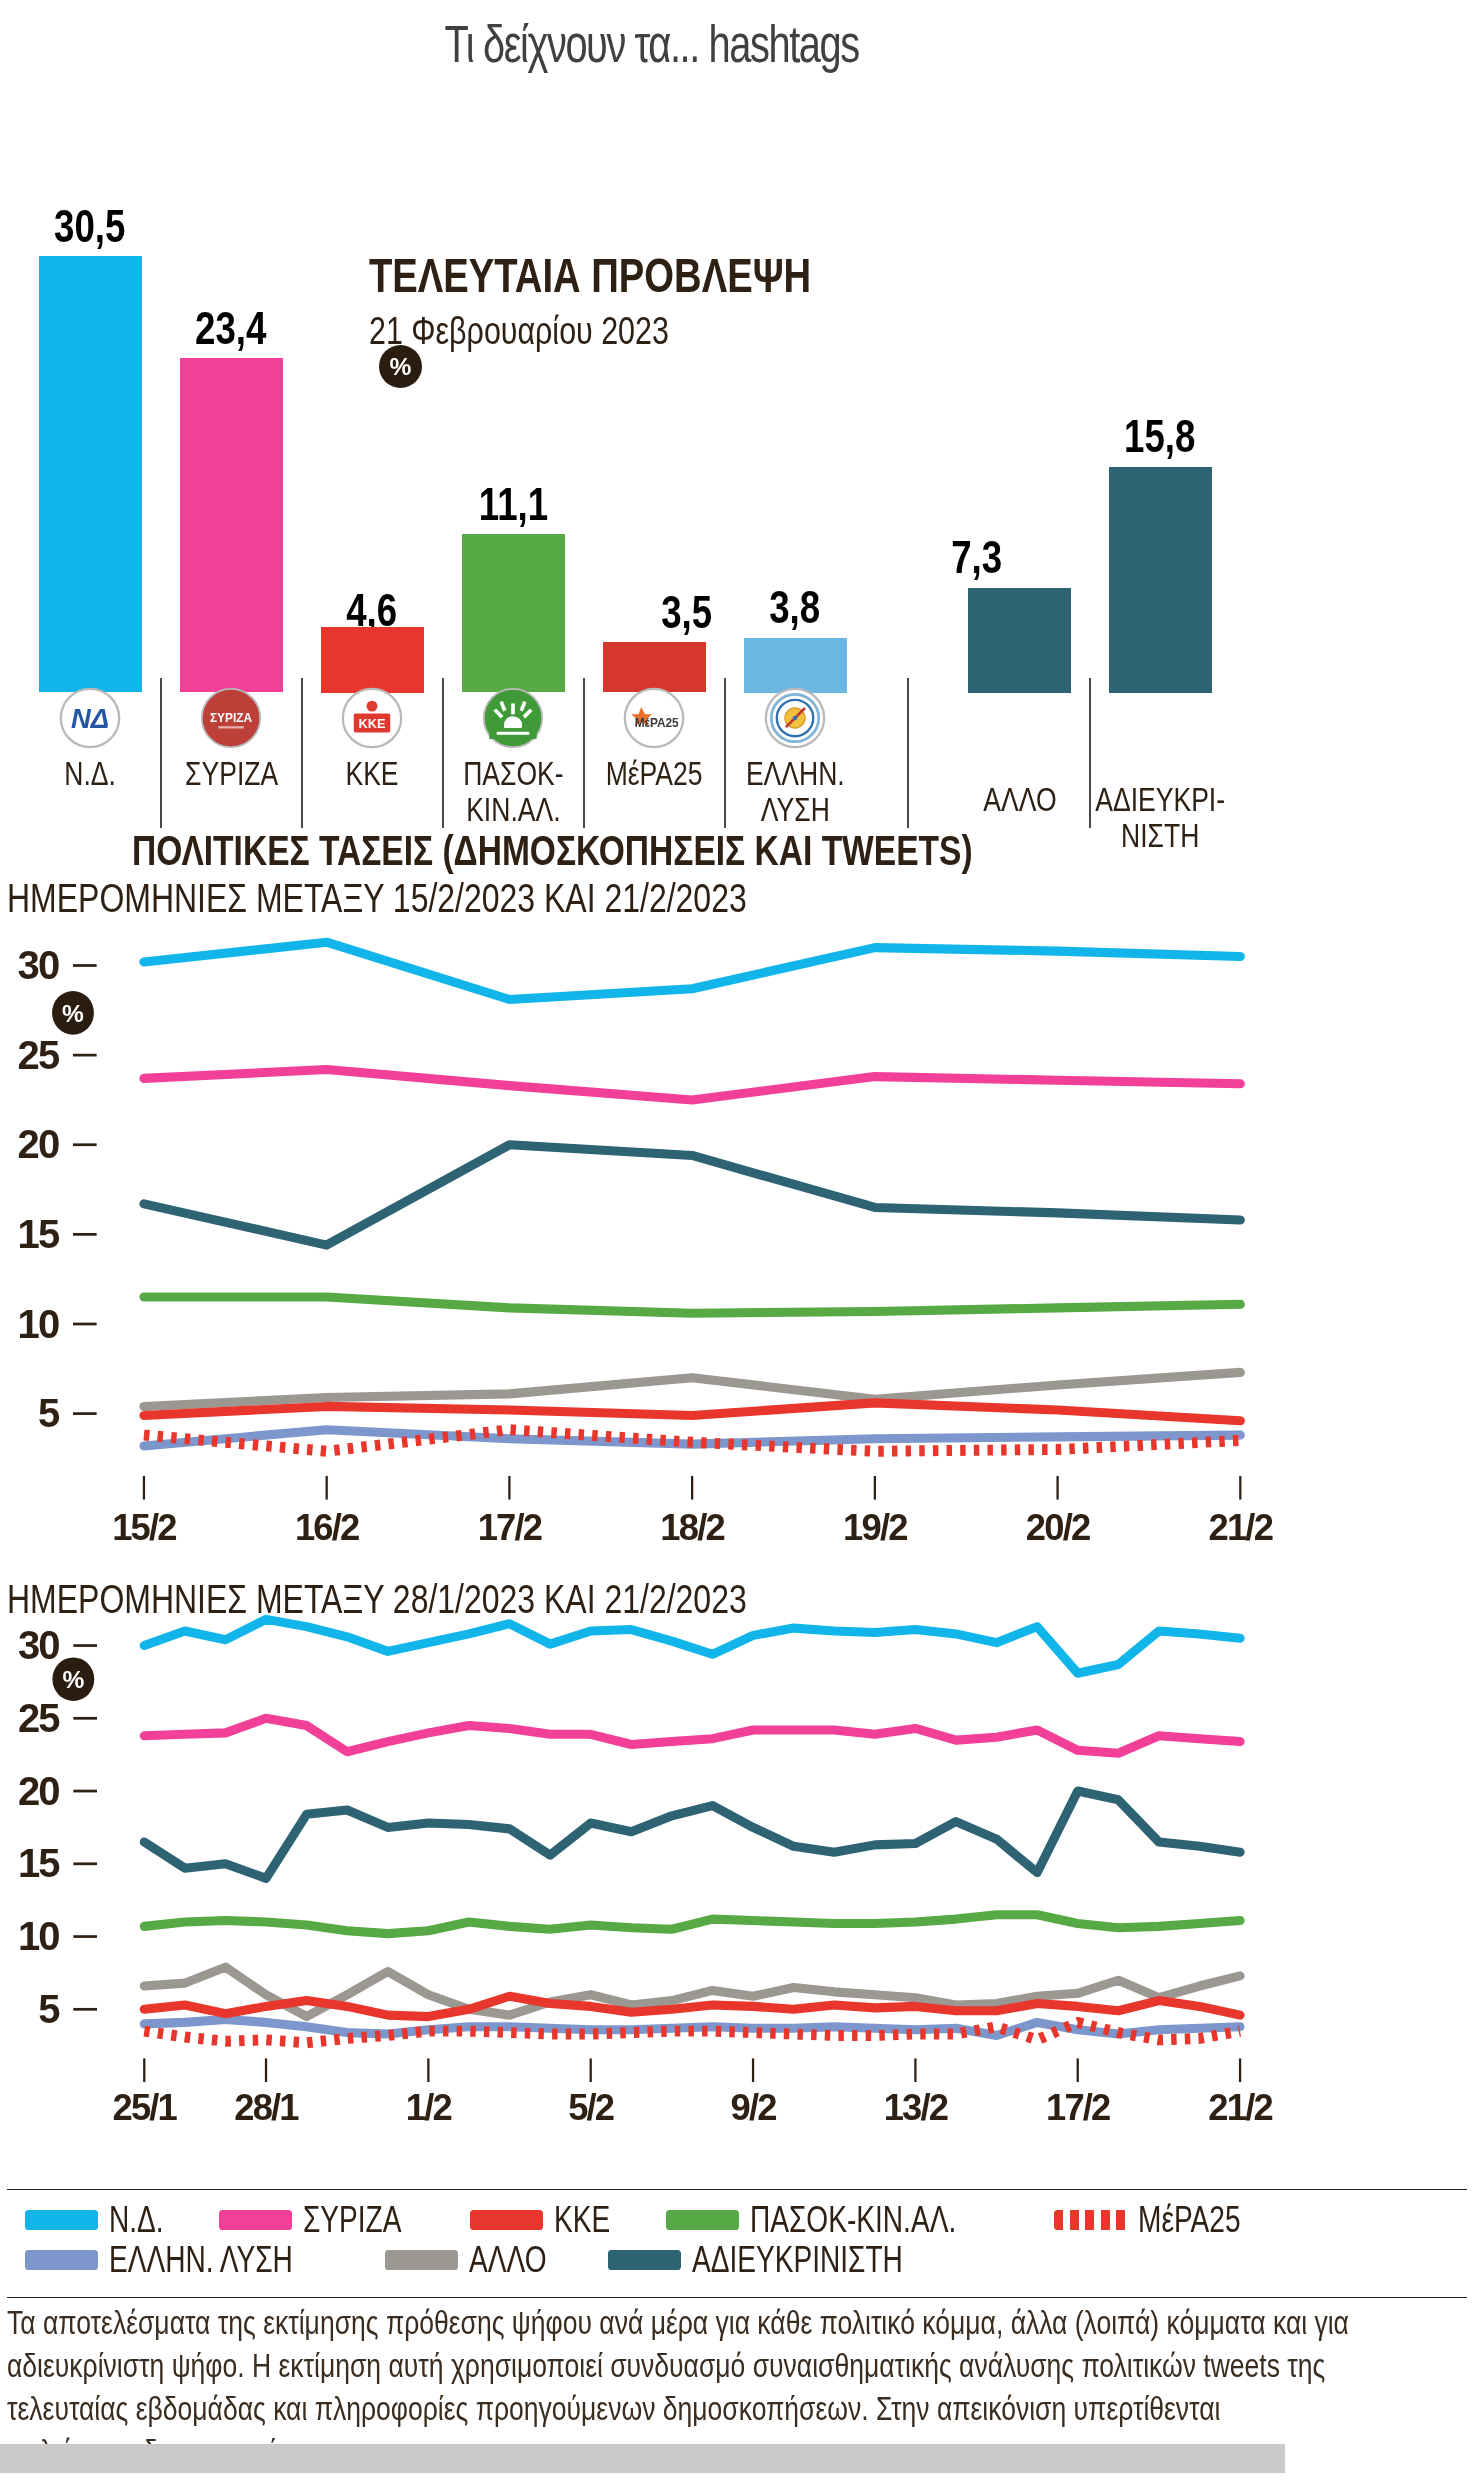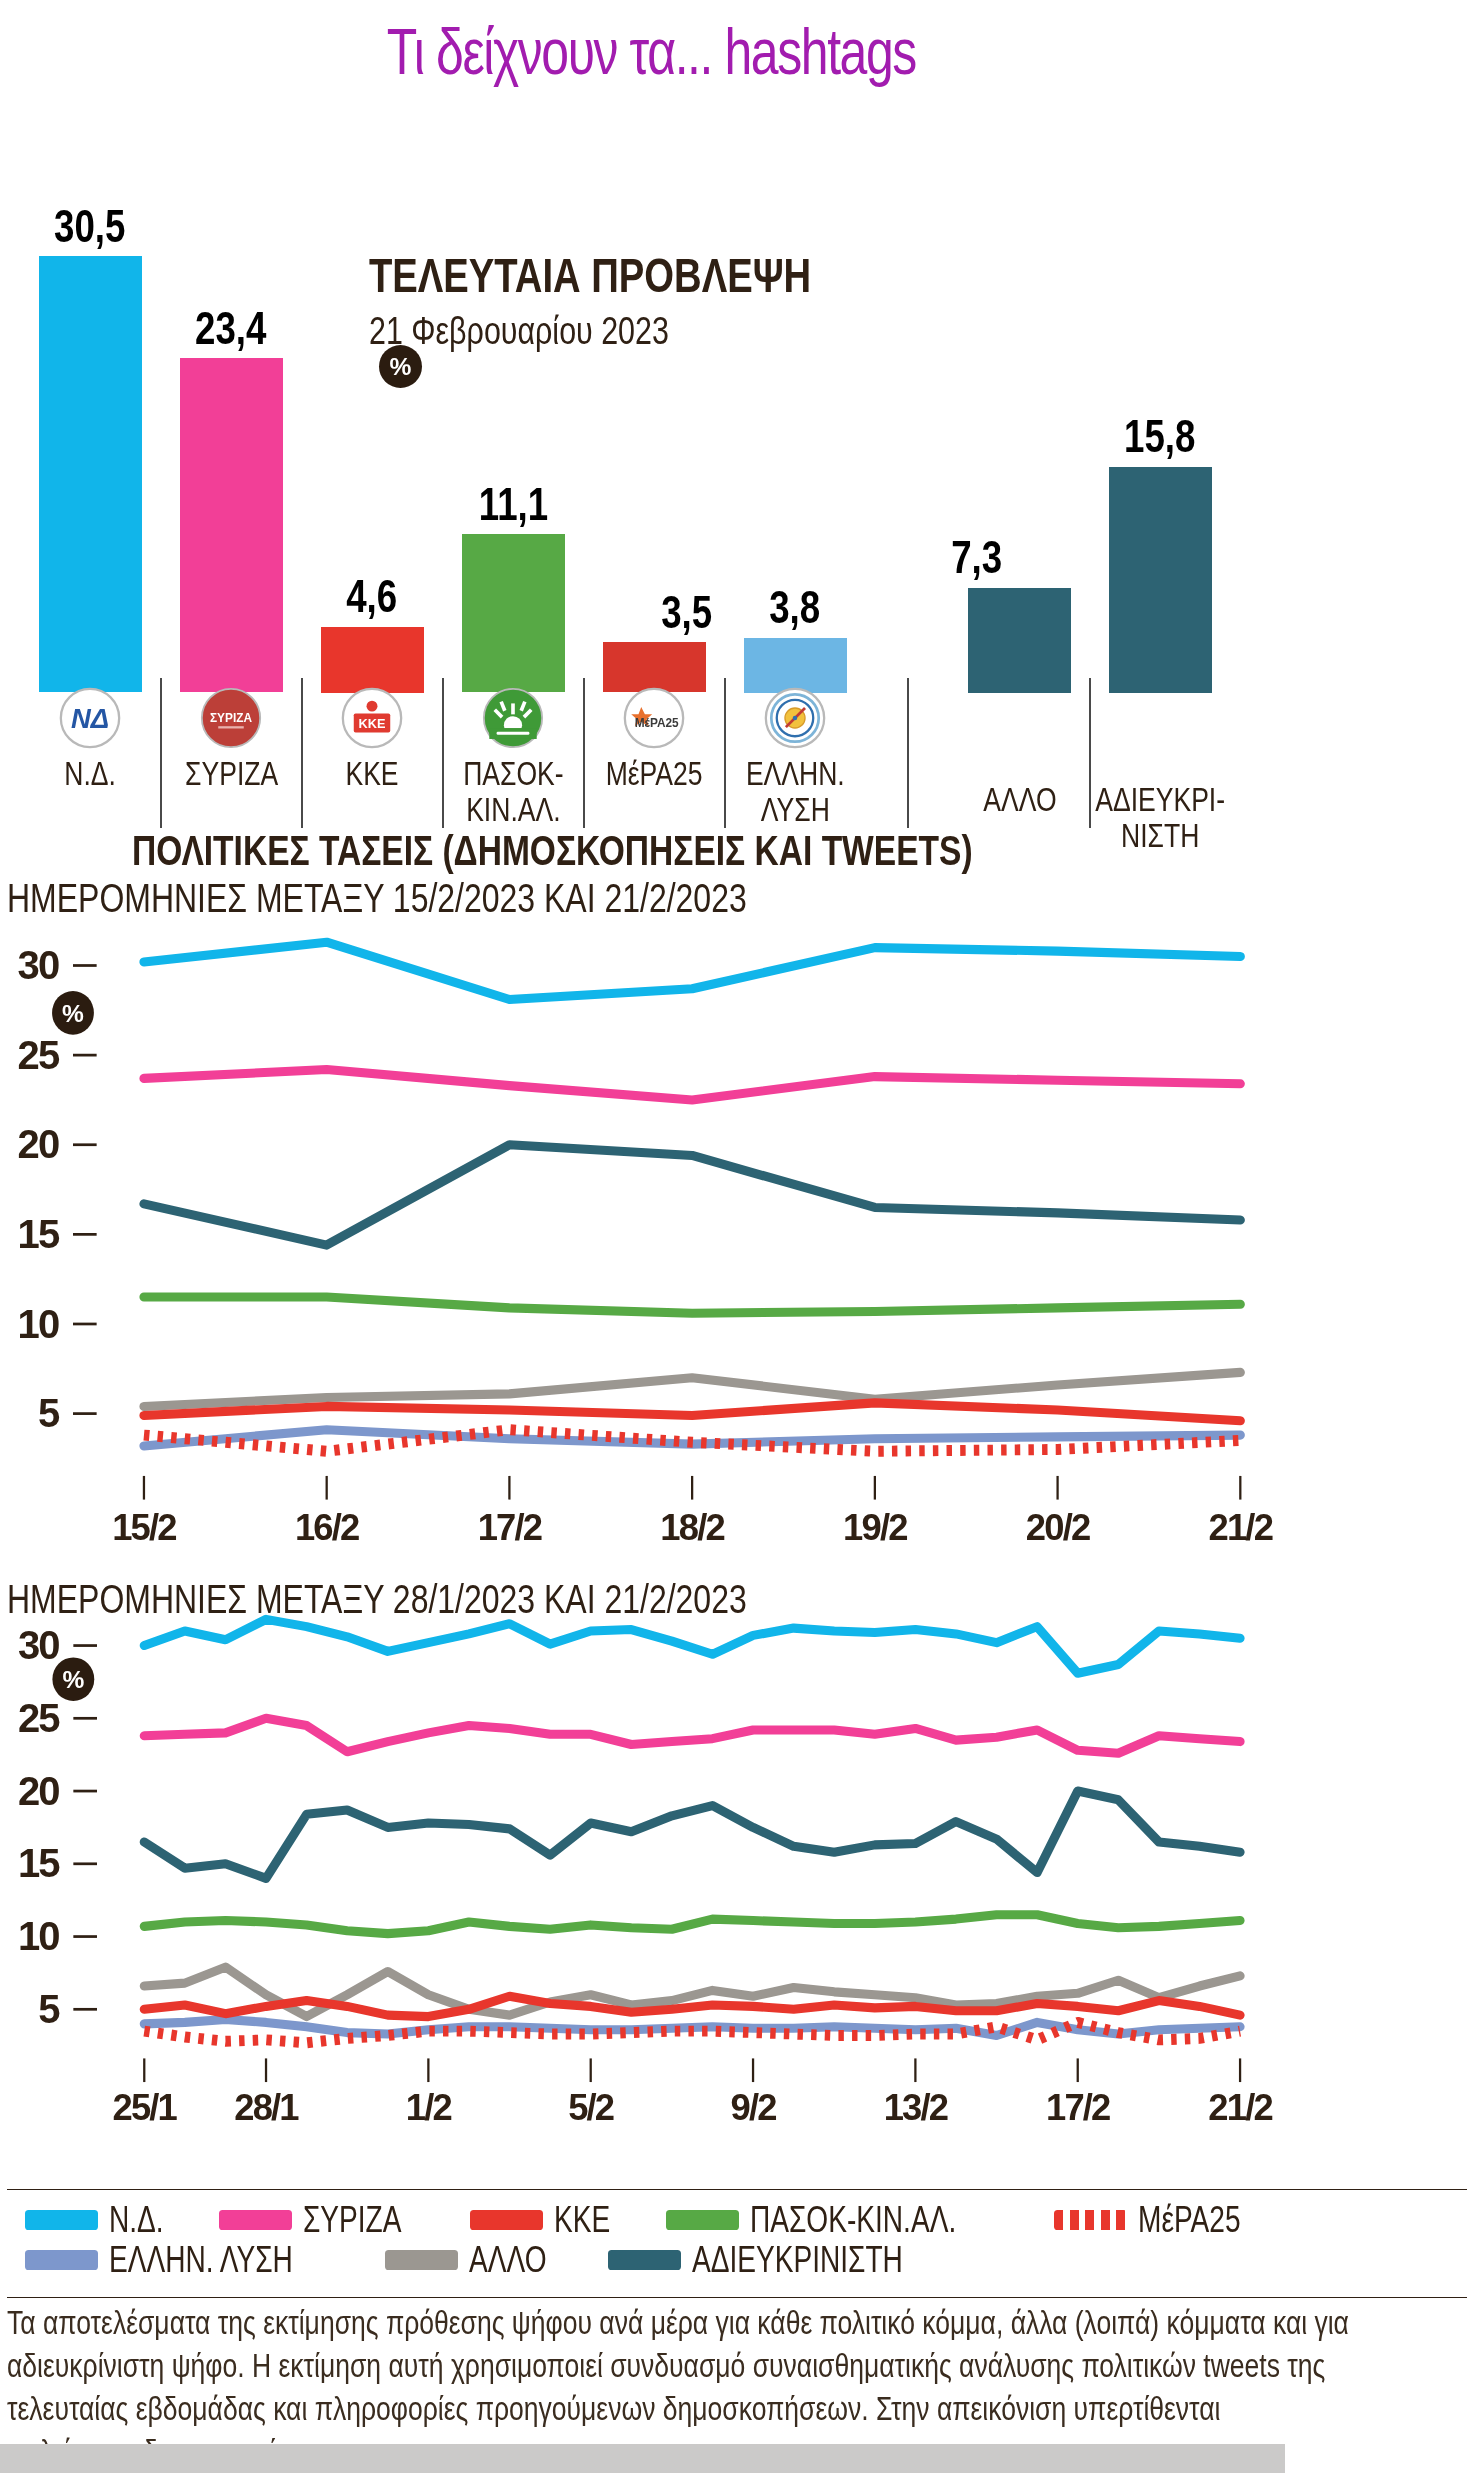--- a/index.html
+++ b/index.html
@@ -1,21 +1,21 @@
 <!DOCTYPE html>
 <html lang="el" style="font-size:14.6px"><head>
 <meta charset="utf-8">
 <style>
   html,body{margin:0;padding:0;background:#fff;}
   #page{position:relative;width:1478px;height:2487px;background:#fff;overflow:hidden;
         font-family:"Liberation Sans",sans-serif;color:#2f2014;}
   .cond{display:inline-block;transform:scaleX(0.78);transform-origin:center center;white-space:pre-line;}
   .cond-l{display:inline-block;transform:scaleX(0.78);transform-origin:left center;white-space:pre-line;}
   .abs{position:absolute;}
-  #main-title{top:14.6px;left:0;width:1303px;text-align:center;font-size:64px;font-weight:400;letter-spacing:-1.8px;color:#a21caf;}
+  #main-title{top:14.6px;left:0;width:1303px;text-align:center;font-size:51px;font-weight:400;letter-spacing:-1.8px;color:#404040;}
   #subtitle{top:107px;left:0;width:1283px;text-align:center;
             font-family:"DejaVu Serif","Liberation Serif",serif;font-style:italic;font-weight:700;
             font-size:35px;line-height:43px;color:#2a6b7c;}
   #bar-chart{top:209px;left:0;width:1478px;height:637px;}
   .bar{position:absolute;}
   .bar-value{position:absolute;text-align:center;font-size:47px;font-weight:700;color:#000000;}
   .bar-label{position:absolute;text-align:center;font-size:34px;line-height:36px;font-weight:400;color:#2f2014;}
   .divider{position:absolute;width:1.8px;background:#4a4a4a;top:469px;height:150px;}
   #bc-title{position:absolute;left:369px;top:38px;font-size:49px;font-weight:700;text-decoration:underline;}
   #bc-date{position:absolute;left:369px;top:100px;font-size:39px;font-weight:400;}
@@ -66,21 +66,21 @@
         </svg></div>
       <div class="bar-label" style="left: 3.6px; top: 546px; width: 173px;"><span class="cond">Ν.Δ.</span></div>
       <div class="bar-value" style="left: 149px; top: 91px; width: 164px;"><span class="cond">23,4</span></div>
       <div class="bar" style="left: 180px; top: 149px; width: 103px; height: 334px; background: rgb(242, 63, 151);"></div>
       <div style="position: absolute; left: 200px; top: 478px; width: 62px; height: 62px;"><svg width="62" height="62" viewBox="0 0 68 68">
           <circle cx="34" cy="34" r="32" fill="#bc3f38" stroke="#b9b9b9" stroke-width="2"></circle>
           <text x="34" y="38" font-size="13" font-weight="bold" fill="#fff" text-anchor="middle" font-family="Liberation Sans, sans-serif">ΣΥΡΙΖΑ</text>
           <rect x="20" y="43" width="28" height="2.5" fill="#e9b1ad"></rect>
         </svg></div>
       <div class="bar-label" style="left: 145px; top: 546px; width: 173px;"><span class="cond">ΣΥΡΙΖΑ</span></div>
-      <div class="bar-value" style="left: 290px; top: 359px; width: 164px;"><span class="cond">4,6</span></div>
+      <div class="bar-value" style="left: 290px; top: 373px; width: 164px;"><span class="cond">4,6</span></div>
       <div class="bar" style="left: 321px; top: 418px; width: 103px; height: 66px; background: rgb(232, 54, 44);"></div>
       <div style="position: absolute; left: 341px; top: 478px; width: 62px; height: 62px;"><svg width="62" height="62" viewBox="0 0 68 68">
           <circle cx="34" cy="34" r="32" fill="#fff" stroke="#b9b9b9" stroke-width="2.5"></circle>
           <circle cx="34" cy="21" r="6" fill="#e03a30"></circle>
           <rect x="14" y="29" width="40" height="21" rx="2" fill="#e03a30"></rect>
           <text x="34" y="45" font-size="14" font-weight="bold" fill="#fff" text-anchor="middle" font-family="Liberation Sans, sans-serif">ΚΚΕ</text>
         </svg></div>
       <div class="bar-label" style="left: 286px; top: 546px; width: 173px;"><span class="cond">ΚΚΕ</span></div>
       <div class="bar-value" style="left: 431px; top: 267px; width: 164px;"><span class="cond">11,1</span></div>
       <div class="bar" style="left: 462px; top: 325px; width: 103px; height: 158px; background: rgb(87, 169, 69);"></div>

